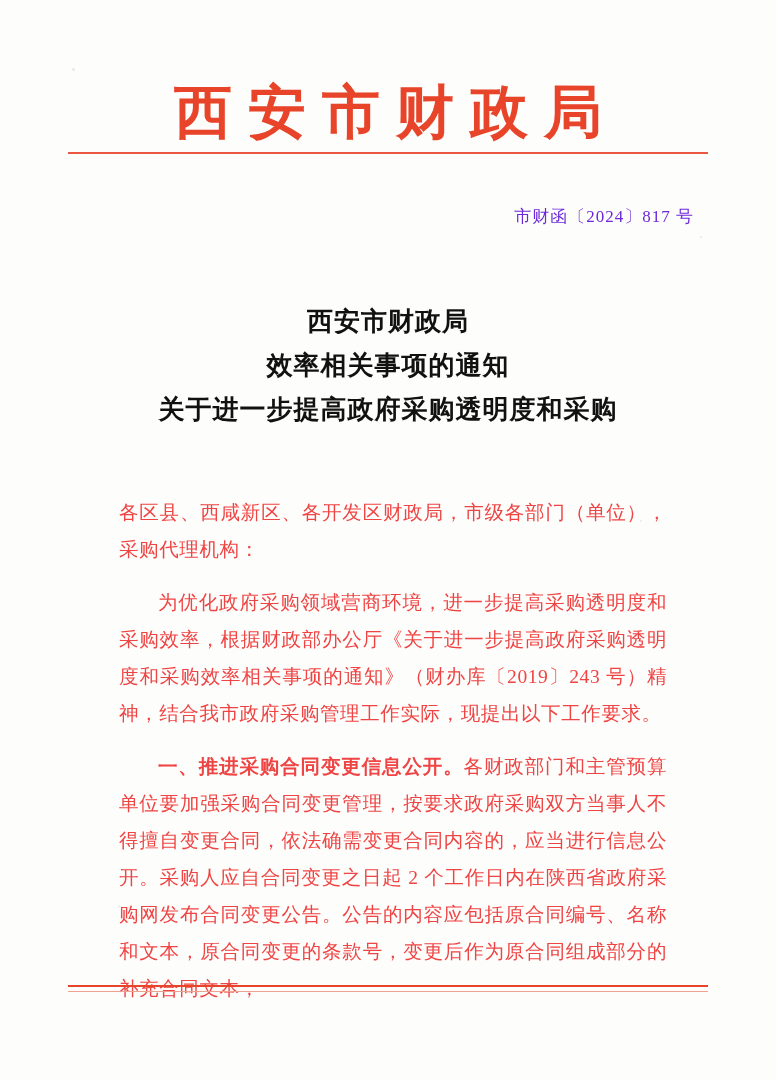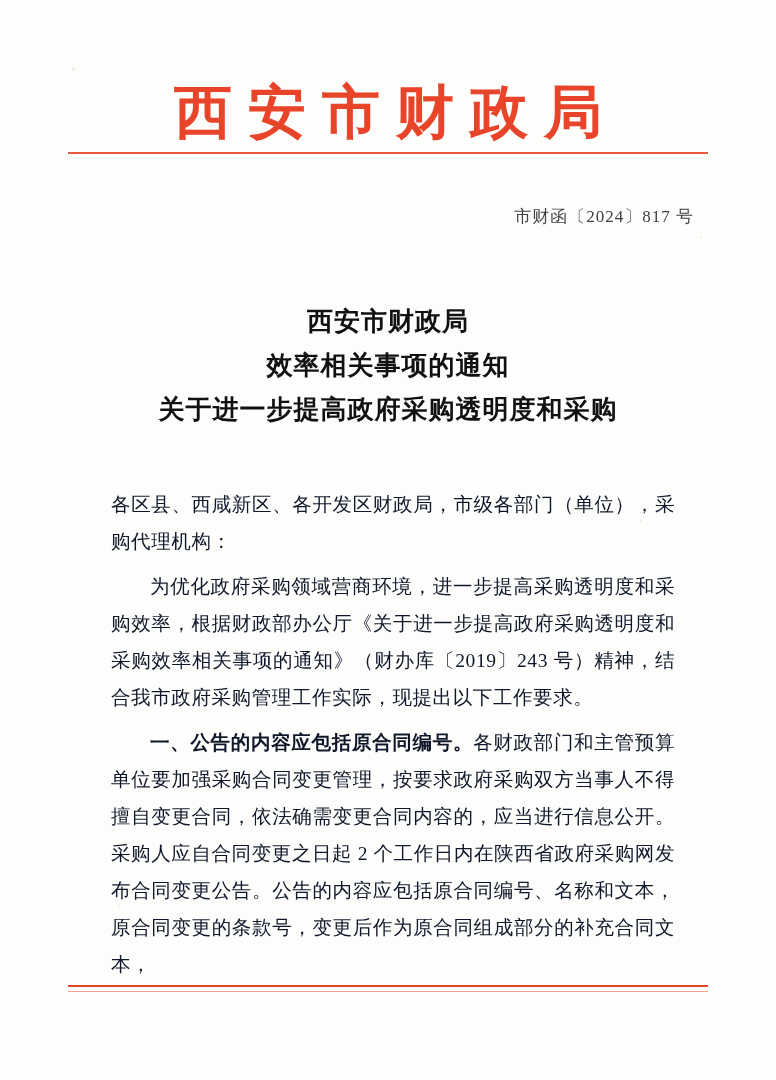--- a/index.html
+++ b/index.html
@@ -52,21 +52,21 @@
     line-height: 1.15;
     white-space: nowrap;
   }
 
   .doc-number {
     position: absolute;
     top: 205px;
     right: 82px;
     font-size: 17px;
     letter-spacing: 1px;
-    color: #404040;
+    color: #6d28d9;
   }
 
   .rule-top {
     position: absolute;
     left: 68px;
     top: 152px;
     width: 640px;
     height: 2px;
     background: #e8442a;
     opacity: .9;
@@ -92,22 +92,22 @@
     top: 478px;
     left: 103px;
     width: 580px;
   }
   .para {
     font-size: 19.5px;
     line-height: 37px;
     letter-spacing: .6px;
     text-align: justify;
     text-justify: inter-ideograph;
-    margin: 8px;
-    color: #0f172a;
+    margin: 16px;
+    color: #ef4444;
   }
   .indent { text-indent: 2em; }
   .bold-run { font-weight: bold; }
 
   .rule-bottom-outer {
     position: absolute;
     left: 68px;
     top: 985px;
     width: 640px;
     height: 2px;
@@ -142,19 +142,19 @@
 
   <div class="title-block">
     <div class="title-line">西安市财政局</div>
     <div class="title-line">效率相关事项的通知</div>
     <div class="title-line">关于进一步提高政府采购透明度和采购</div>
   </div>
 
   <div class="body-block">
     <p class="para">各区县、西咸新区、各开发区财政局，市级各部门（单位），采购代理机构：</p>
     <p class="para indent">为优化政府采购领域营商环境，进一步提高采购透明度和采购效率，根据财政部办公厅《关于进一步提高政府采购透明度和采购效率相关事项的通知》（财办库〔2019〕243 号）精神，结合我市政府采购管理工作实际，现提出以下工作要求。</p>
-    <p class="para indent"><span class="bold-run">一、公告的内容应包括原合同编号。</span><span>各财政部门和主管预算单位要加强采购合同变更管理，按要求政府采购双方当事人不得擅自变更合同，依法确需变更合同内容的，应当进行信息公开。采购人应自合同变更之日起 2 个工作日内在陕西省政府采购网发布合同变更公告。公告的内容应包括原合同编号、名称和文本，原合同变更的条款号，变更后作为原合同组成部分的补充合同文本，</span></p>
+    <p class="para indent"><span class="bold-run">一、推进采购合同变更信息公开。</span><span>各财政部门和主管预算单位要加强采购合同变更管理，按要求政府采购双方当事人不得擅自变更合同，依法确需变更合同内容的，应当进行信息公开。采购人应自合同变更之日起 2 个工作日内在陕西省政府采购网发布合同变更公告。公告的内容应包括原合同编号、名称和文本，原合同变更的条款号，变更后作为原合同组成部分的补充合同文本，</span></p>
   </div>
 
   <div class="rule-bottom-outer"></div>
   <div class="rule-bottom-inner"></div>
 
 </div>
 
 </body></html>

